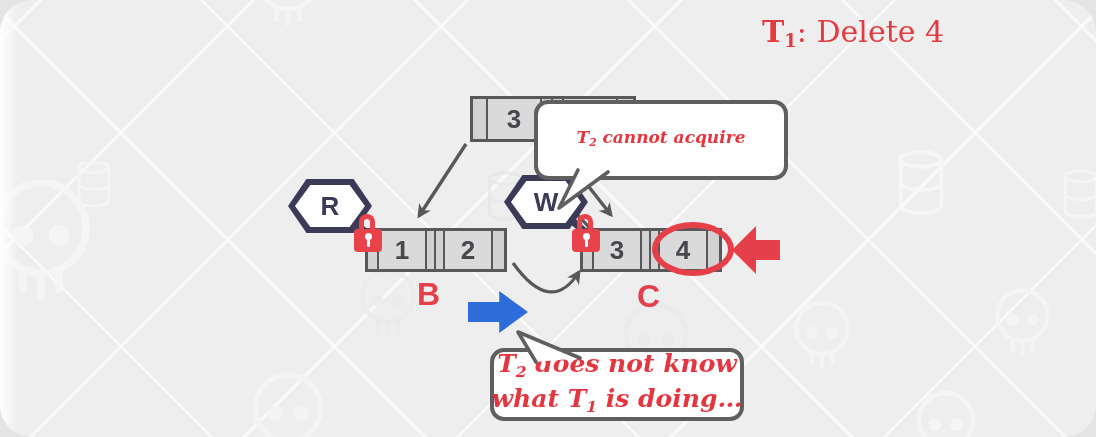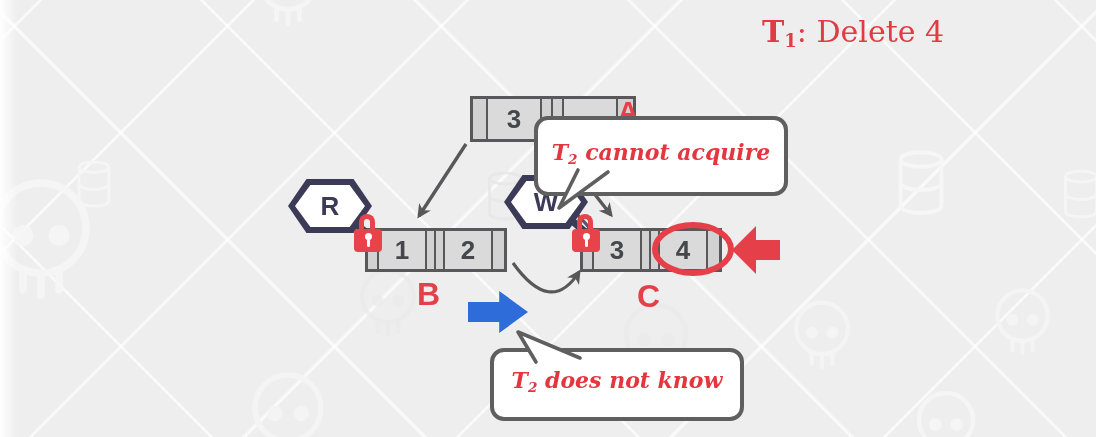--- a/index.html
+++ b/index.html
@@ -3,20 +3,21 @@
 <meta charset="utf-8">
 <style>
   html,body { margin:0; padding:0; background:#e4e4e4; }
   .stage {
     position:relative; width:1096px; height:437px; overflow:hidden;
     background-color:#eeeeee;
     background-image:
       repeating-linear-gradient(45deg, rgba(255,255,255,0) 0 148px, rgba(255,255,255,.65) 148px 151px),
       repeating-linear-gradient(-45deg, rgba(255,255,255,0) 0 148px, rgba(255,255,255,.65) 148px 151px);
     font-family:"Liberation Sans", sans-serif;
+    border-radius:32px;
   }
   .edge-light { position:absolute; left:0; top:0; bottom:0; width:18px; z-index:1;
     background:linear-gradient(90deg, rgba(255,255,255,.95), rgba(255,255,255,0)); }
 
   
   .wm { position:absolute; z-index:0; pointer-events:none; }
 
   
   .headline { position:absolute; left:762px; top:12px; z-index:4;
     font-family:"DejaVu Serif", serif; font-size:30px; line-height:39px; }
@@ -62,22 +63,22 @@
   .highlight-ellipse { position:absolute; left:652px; top:222px; width:82px; height:54px;
     border:6px solid #e5404a; border-radius:50%; z-index:4; box-sizing:border-box; }
 
   
   .bubble { position:absolute; background:#ffffff; border:4px solid #5f5f5f; border-radius:14px; z-index:6;
     display:flex; flex-direction:column; align-items:center; justify-content:center;
     font-family:"DejaVu Serif", serif; font-style:italic; font-weight:bold;
     color:#e5353e; text-align:center; box-sizing:border-box; }
   .bubble .line { white-space:nowrap; }
   .bubble .bsub { font-size:0.62em; vertical-align:-0.30em; }
-  .bubble-top { left:534px; top:116px; width:254px; height:80px; font-size:22px; line-height:26px; }
-  .bubble-bottom { left:490px; top:348px; width:254px; height:73px; font-size:22px; line-height:27px; }
+  .bubble-top { left:534px; top:100px; width:254px; height:80px; font-size:17px; line-height:26px; }
+  .bubble-bottom { left:490px; top:348px; width:254px; height:73px; font-size:25px; line-height:27px; }
 
   .svg-abs { position:absolute; left:0; top:0; z-index:3; }
   .svg-tails { position:absolute; left:0; top:0; z-index:7; }
 </style>
 </head>
 <body>
 
 <div class="stage">
 
   
@@ -218,20 +219,21 @@
   <div class="highlight-ellipse"></div>
   <div class="arrow-red"></div>
   <div class="arrow-blue"></div>
 
   
   <div class="bubble bubble-top">
     <div class="line"><span>T</span><span class="bsub">2</span><span> cannot acquire</span></div>
   </div>
   <div class="bubble bubble-bottom">
     <div class="line"><span>T</span><span class="bsub">2</span><span> does not know</span></div>
+    <div class="line"><span>what T</span><span class="bsub">1</span><span> is doing…</span></div>
   </div>
 
   
   <svg class="svg-tails" width="1096" height="437" viewBox="0 0 1096 437">
     <path d="M578 170 L559 208 L608 172" fill="#ffffff" stroke="#5f5f5f" stroke-width="3.6" stroke-linejoin="round" stroke-linecap="round"></path>
     <path d="M536 362 L518 332 L580 358" fill="#ffffff" stroke="#5f5f5f" stroke-width="3.6" stroke-linejoin="round" stroke-linecap="round"></path>
   </svg>
 
 </div>
 

